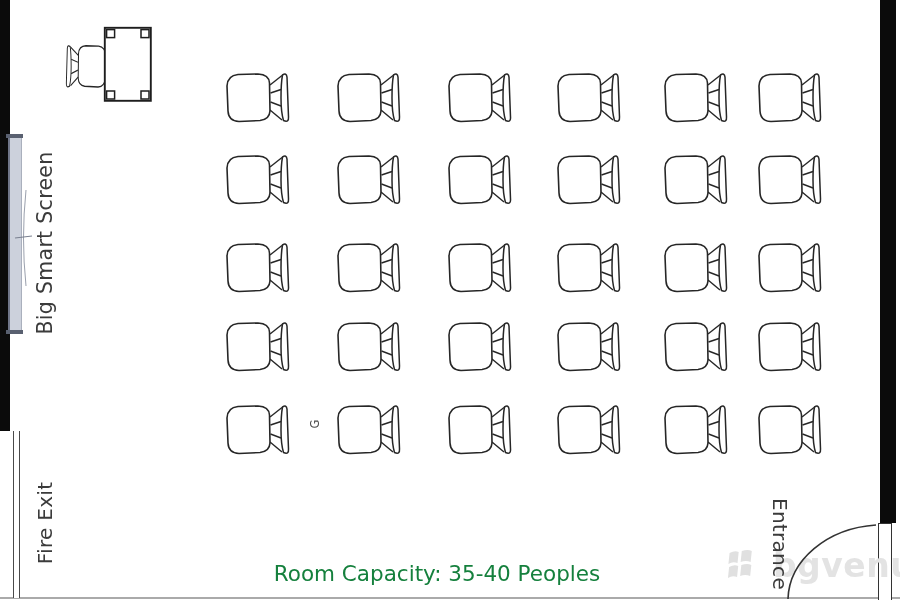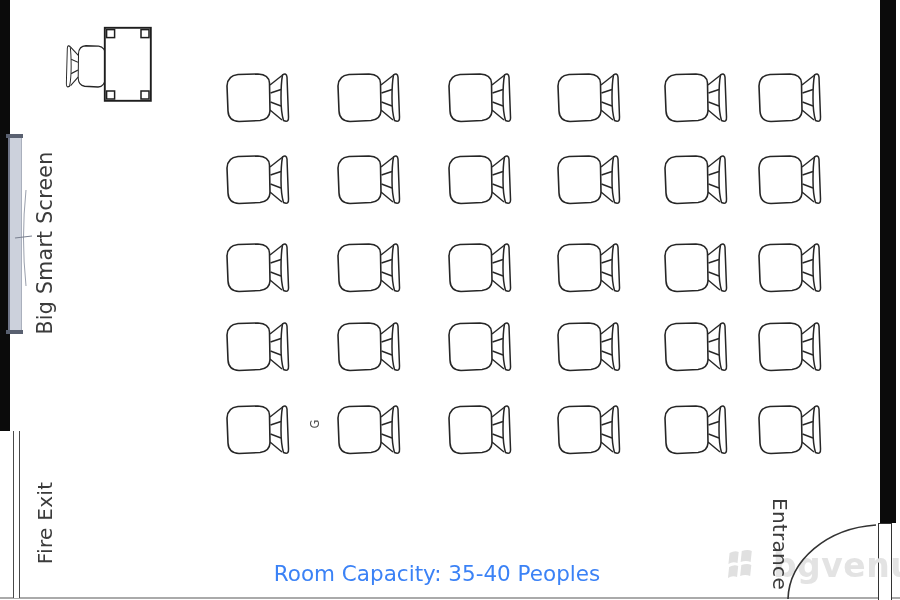--- a/index.html
+++ b/index.html
@@ -33,21 +33,21 @@
     background:#fff;border:1.3px solid #333;
   }
   
   .vlabel{
     text-align:center;font-size:20px;letter-spacing:.3px;color:#3b3b3b;
     white-space:nowrap;
   }
   #label-screen{left:-49px;top:230px;width:190px;height:26px;transform:rotate(-90deg);font-size:20.5px;}
   #label-fire-exit{left:-10px;top:511px;width:110px;height:24px;transform:rotate(-90deg);}
   #label-entrance{left:725px;top:532px;width:110px;height:24px;transform:rotate(90deg);}
-  #label-capacity{left:177px;top:561px;width:520px;text-align:center;font-size:21.5px;color:#3b82f6;}
+  #label-capacity{left:177px;top:561px;width:520px;text-align:center;font-size:21.5px;color:#15803d;}
   #row-marker{left:308px;top:414px;width:20px;height:20px;transform:rotate(-90deg);
     font-size:11.5px;color:#4a4a4a;text-align:center;}
   
   .chair{width:66px;height:52px;}
   
   #watermark{left:726px;top:549px;display:flex;align-items:center;gap:7px;z-index:1;}
   #watermark-text{
     font-size:33px;font-weight:600;color:#e3e3e3;letter-spacing:.5px;line-height:1;
   }
   

